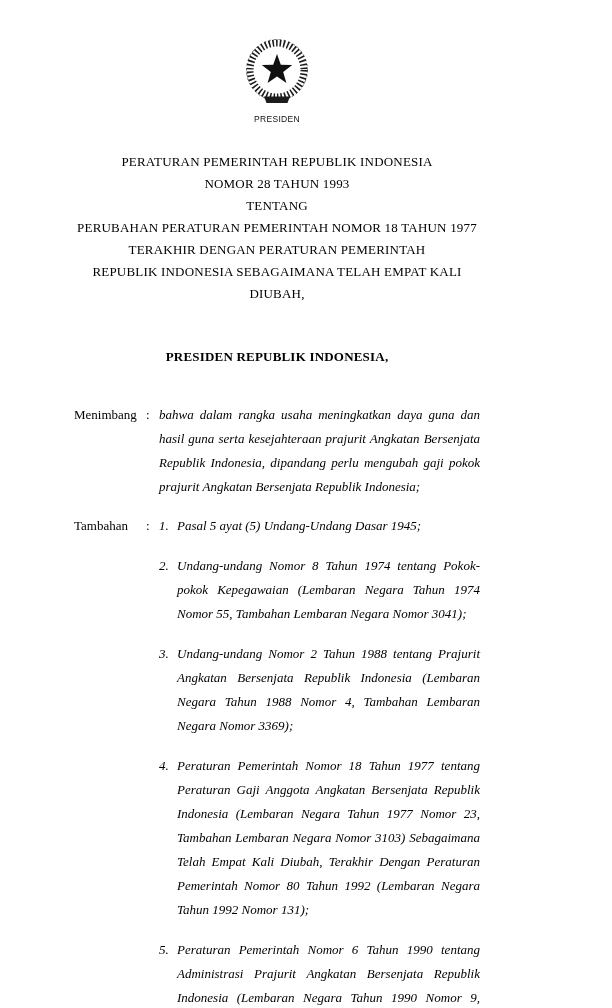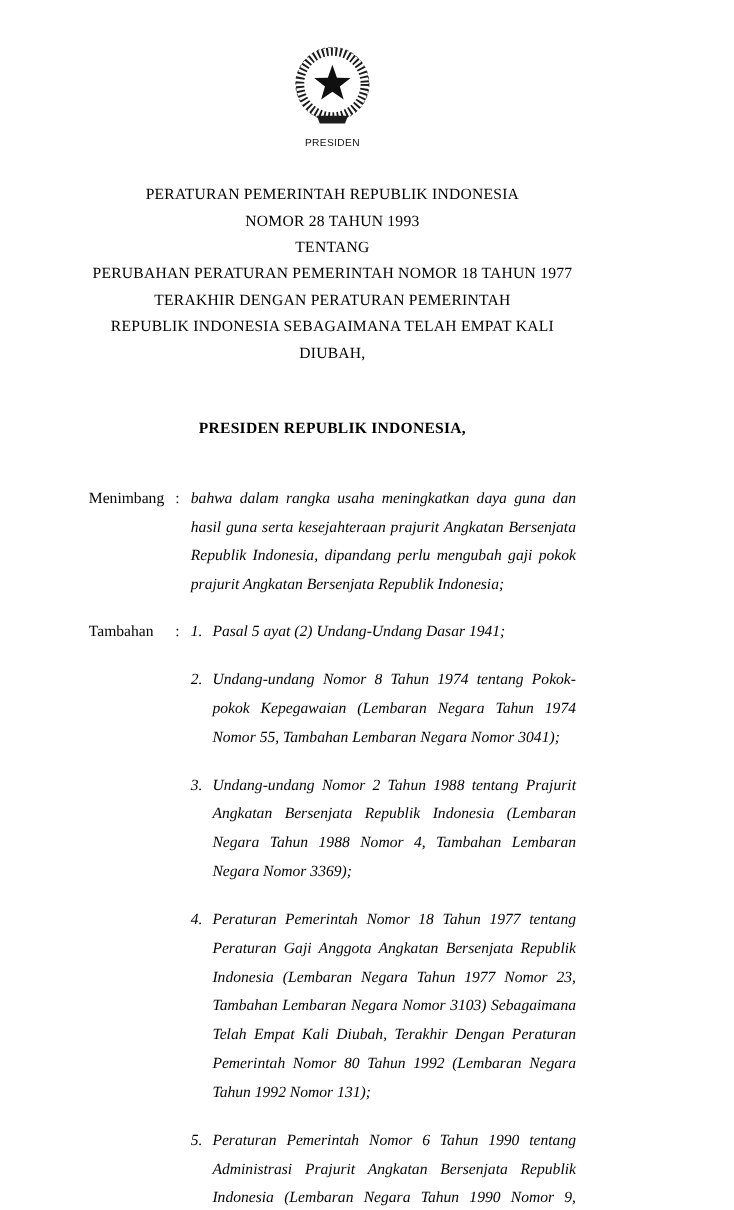--- a/index.html
+++ b/index.html
@@ -131,21 +131,21 @@
       <div class="content-col">bahwa dalam rangka usaha meningkatkan daya guna dan hasil guna serta kesejahteraan prajurit Angkatan Bersenjata Republik Indonesia, dipandang perlu mengubah gaji pokok prajurit Angkatan Bersenjata Republik Indonesia;</div>
     </div>
 
     <div class="row">
       <div class="label-col">Tambahan</div>
       <div class="sep-col">:</div>
       <div class="content-col">
 
         <div class="list-item">
           <div class="num-col">1.</div>
-          <div class="item-text">Pasal 5 ayat (2) Undang-Undang Dasar 1941;</div>
+          <div class="item-text">Pasal 5 ayat (5) Undang-Undang Dasar 1945;</div>
         </div>
 
         <div class="list-item">
           <div class="num-col">2.</div>
           <div class="item-text">Undang-undang Nomor 8 Tahun 1974 tentang Pokok-pokok Kepegawaian (Lembaran Negara Tahun 1974 Nomor 55, Tambahan Lembaran Negara Nomor 3041);</div>
         </div>
 
         <div class="list-item">
           <div class="num-col">3.</div>
           <div class="item-text">Undang-undang Nomor 2 Tahun 1988 tentang Prajurit Angkatan Bersenjata Republik Indonesia (Lembaran Negara Tahun 1988 Nomor 4, Tambahan Lembaran Negara Nomor 3369);</div>

